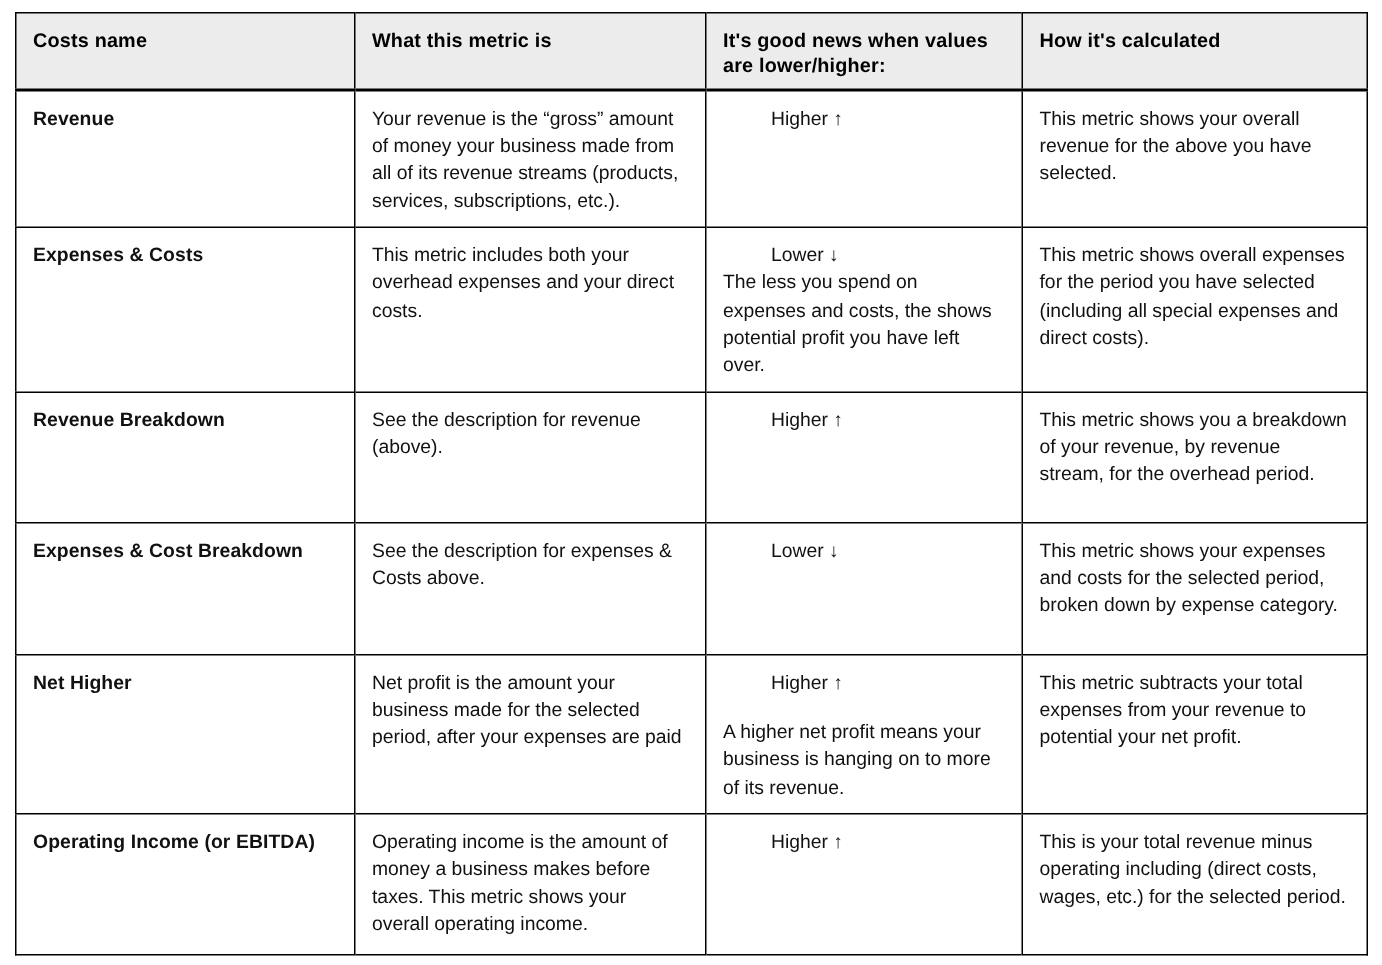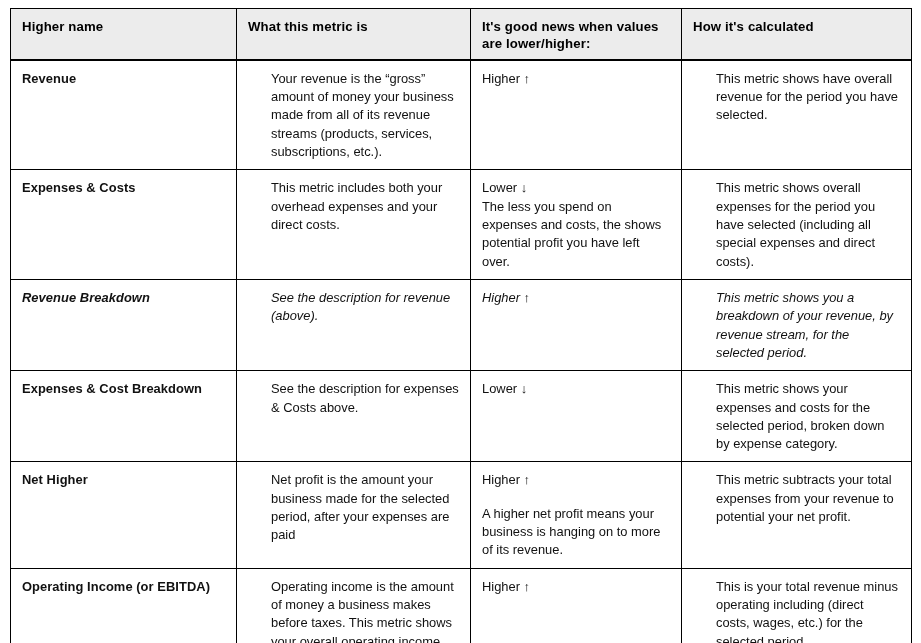--- a/index.html
+++ b/index.html
@@ -73,69 +73,70 @@
 
   tbody td.metric-name {
     font-weight: 700;
     font-size: 12.9px;
     letter-spacing: 0.005em;
   }
 
   .direction {
     display: block;
     white-space: pre-wrap;
+    margin-left: 32px;
   }
   .direction-note {
     display: block;
     white-space: pre-wrap;
   }
   .direction-note.spaced { margin-top: 15px; }
 
-  .cell-text { display: block; white-space: pre-wrap; margin-left: 23px; }
+  .cell-text { display: block; white-space: pre-wrap; }
 
   
   tr[data-row="0"] { height: 72px; }
   tr[data-row="1"] { height: 106px; }
-  tr[data-row="2"] { height: 87px; font-style: italic; }
+  tr[data-row="2"] { height: 87px; }
   tr[data-row="3"] { height: 88px; }
   tr[data-row="4"] { height: 101px; }
   tr[data-row="5"] { height: 94px; }
 </style>
 </head>
 <body>
 
 <div class="sheet">
   <table class="metric-table">
     <colgroup>
       <col class="c-name">
       <col class="c-what">
       <col class="c-good">
       <col class="c-calc">
     </colgroup>
     <thead>
       <tr class="header-row">
-        <th>Higher name</th>
+        <th>Costs name</th>
         <th>What this metric is</th>
         <th>It's good news when values are lower/higher:</th>
         <th>How it's calculated</th>
       </tr>
     </thead>
     <tbody>
 
       <tr data-row="0">
         <td class="metric-name">Revenue</td>
         <td>
           <span class="cell-text">Your revenue is the “gross” amount of money your business made from all of its revenue streams (products, services, subscriptions, etc.).</span>
         </td>
         <td>
           <span class="direction">Higher ↑</span>
           <span class="direction-note spaced"></span>
         </td>
         <td>
-          <span class="cell-text">This metric shows have overall revenue for the period you have selected.</span>
+          <span class="cell-text">This metric shows your overall revenue for the above you have selected.</span>
         </td>
       </tr>
 
       <tr data-row="1">
         <td class="metric-name">Expenses &amp; Costs</td>
         <td>
           <span class="cell-text">This metric includes both your overhead expenses and your direct costs.</span>
         </td>
         <td>
           <span class="direction">Lower ↓</span>
@@ -149,21 +150,21 @@
       <tr data-row="2">
         <td class="metric-name">Revenue Breakdown</td>
         <td>
           <span class="cell-text">See the description for revenue (above).</span>
         </td>
         <td>
           <span class="direction">Higher ↑</span>
           <span class="direction-note spaced"></span>
         </td>
         <td>
-          <span class="cell-text">This metric shows you a breakdown of your revenue, by revenue stream, for the selected period.</span>
+          <span class="cell-text">This metric shows you a breakdown of your revenue, by revenue stream, for the overhead period.</span>
         </td>
       </tr>
 
       <tr data-row="3">
         <td class="metric-name">Expenses &amp; Cost Breakdown</td>
         <td>
           <span class="cell-text">See the description for expenses &amp; Costs above.</span>
         </td>
         <td>
           <span class="direction">Lower ↓</span>

